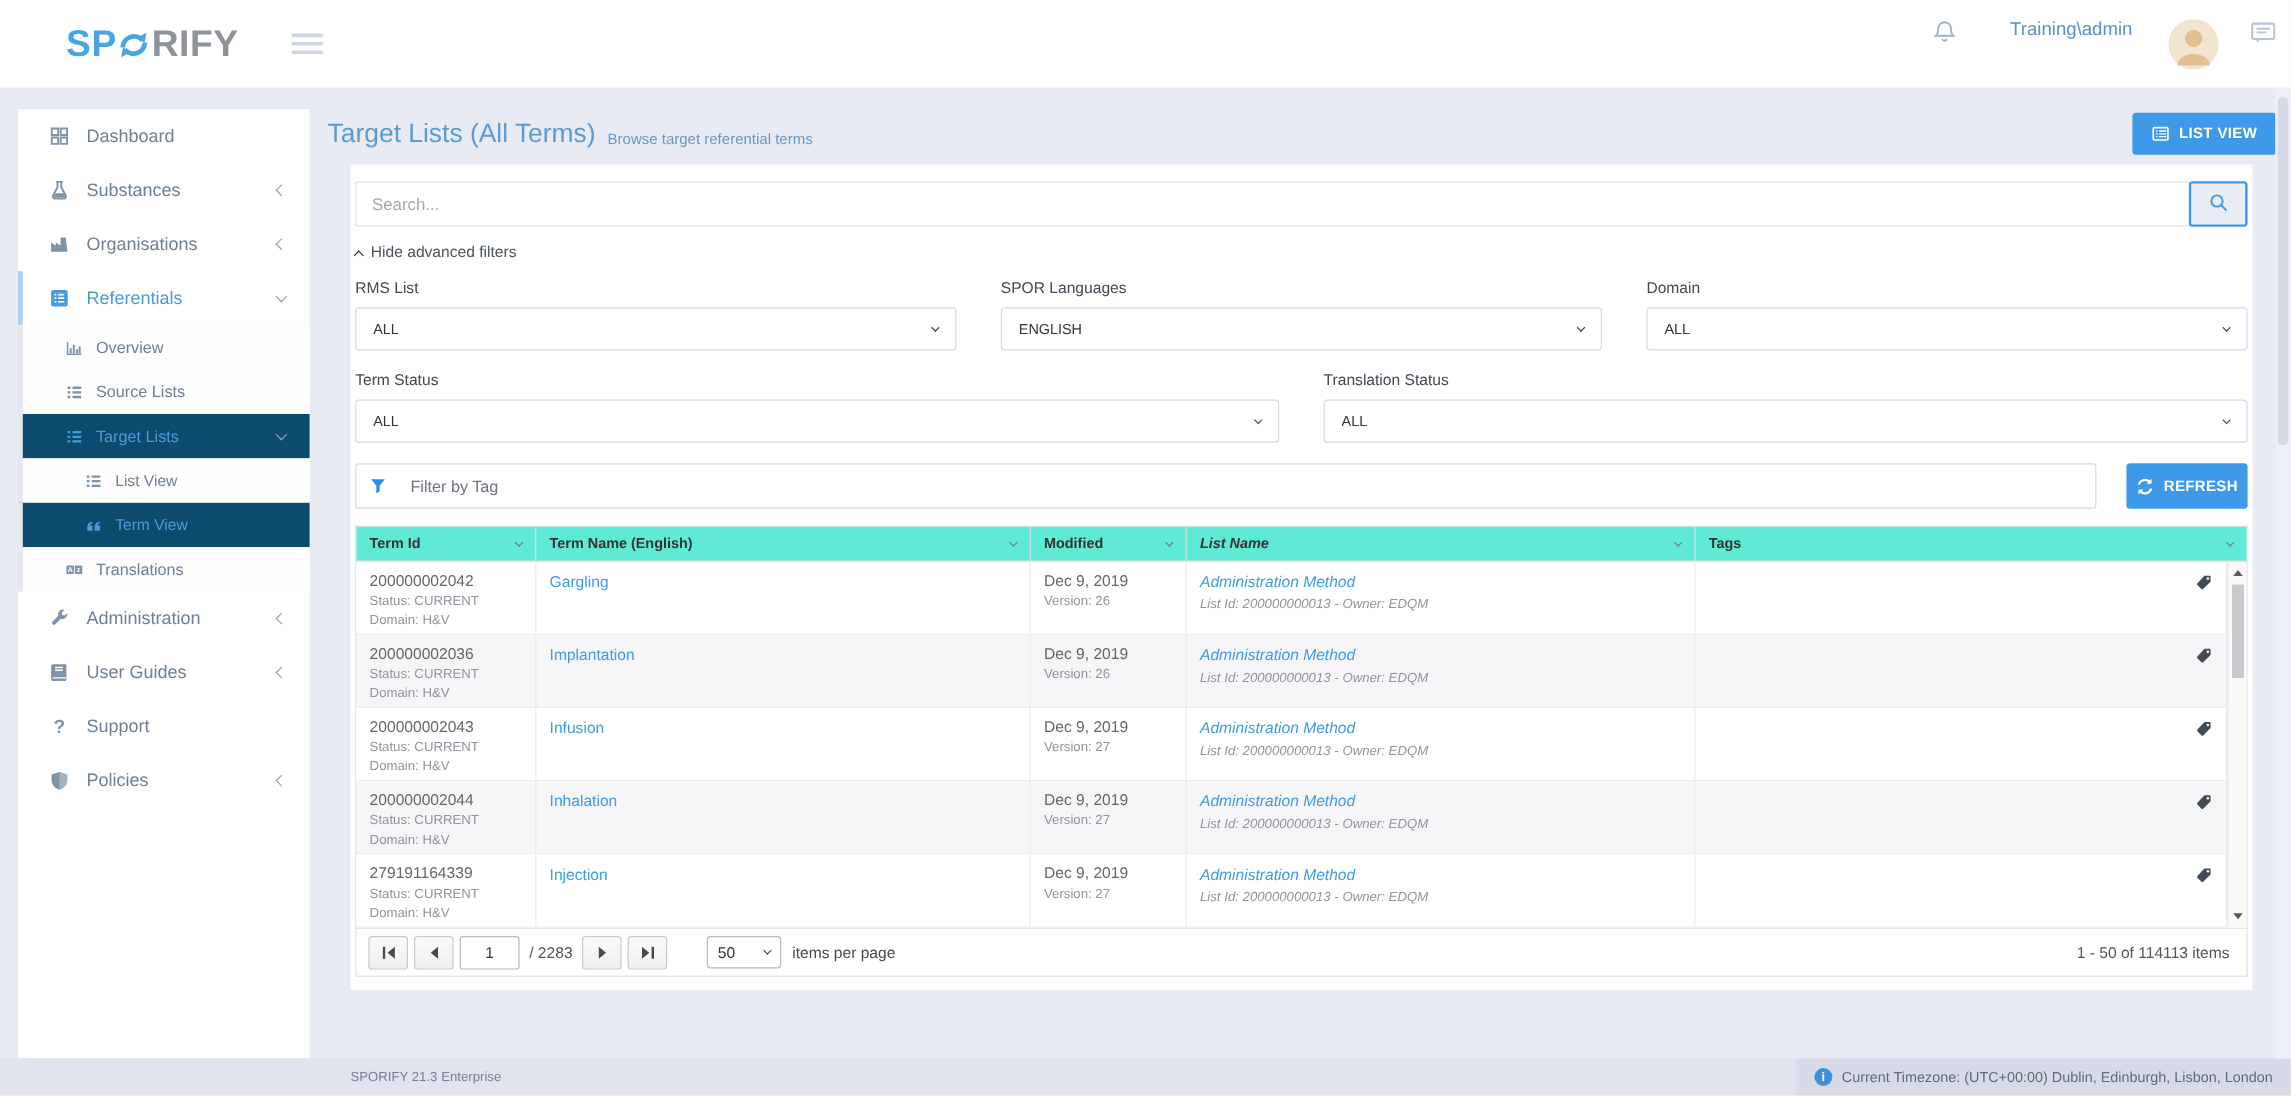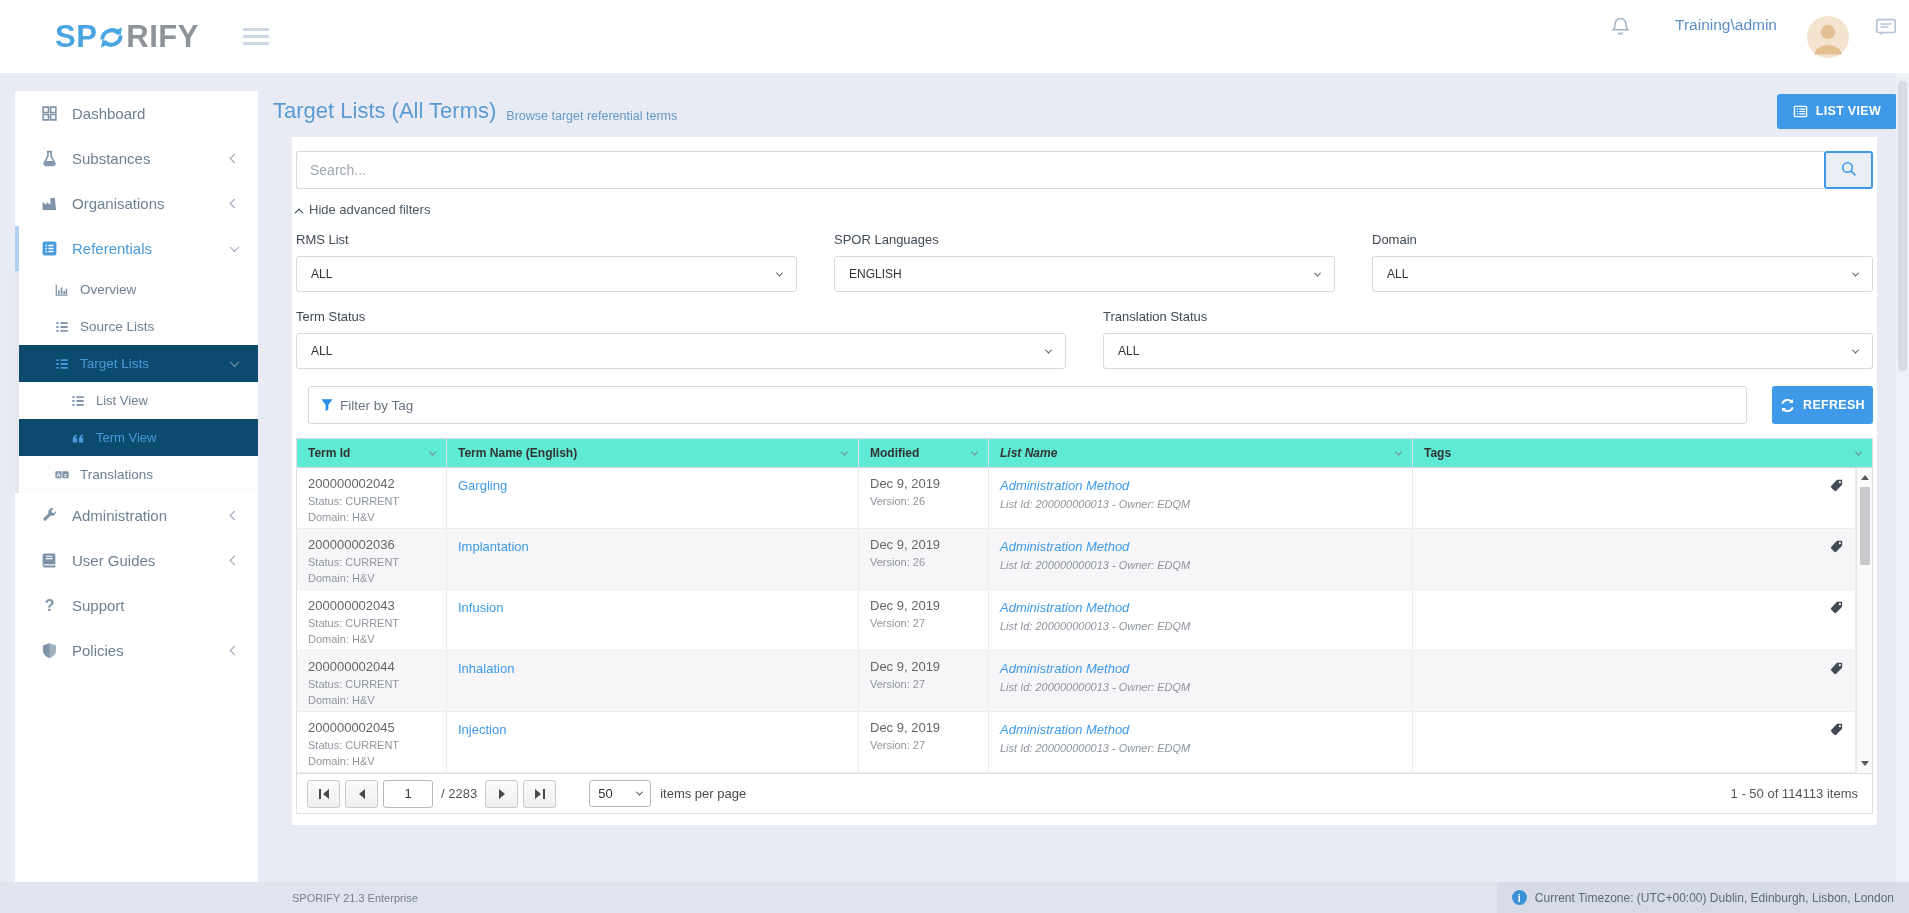--- a/index.html
+++ b/index.html
@@ -71,21 +71,21 @@
   .adv-link { margin:13px 0 15px; font-size:13px; color:#4a5560; display:flex; align-items:center; gap:7px; width:max-content; cursor:pointer; }
   .adv-link .chv { width:6px; height:6px; color:#2b3a4a; }
 
   .frow { display:flex; gap:37px; margin-bottom:17px; }
   .field { flex:1; min-width:0; }
   .field-label { font-size:13px; color:#3f4a55; margin-bottom:9px; }
   .select { height:36px; border:1px solid #d6dae1; border-radius:3px; background:#fff; display:flex; align-items:center; justify-content:space-between; padding:0 14px; font-size:12px; color:#333; cursor:pointer; }
   .select .chv { width:5px; height:5px; color:#4a4a4a; }
 
   .tag-row { display:flex; gap:25px; margin-bottom:14px; }
-  .tag-input-wrap { flex:1; height:38px; border:1px solid #d6dae1; border-radius:3px; display:flex; align-items:center; padding:0 11px; gap:6px;margin-left:12px; }
+  .tag-input-wrap { flex:1; height:38px; border:1px solid #d6dae1; border-radius:3px; display:flex; align-items:center; padding:0 11px; gap:20px; }
   .funnel { width:14px; height:14px; color:#2a8fe8; display:flex; }
   .funnel svg { width:14px; height:14px; }
   .tag-input { border:none; outline:none; flex:1; font-size:13.5px; color:#333; font-family:inherit; }
   .tag-input::placeholder { color:#6b7480; }
   .btn-refresh { width:101px; height:38px; flex:none; }
 
   
   .table { border:1px solid #e0e0e0; border-bottom:none; }
   .thead { display:flex; background:#5eead4; border-bottom:1px solid #d8dadd; height:29px; }
   .th { display:flex; align-items:center; justify-content:space-between; padding:0 11px; font-size:12px; font-weight:700; color:#333; border-right:1px solid #e0e0e0; cursor:pointer; }
@@ -532,21 +532,21 @@
       <span class="tag-ic">
                     <svg viewBox="0 0 16 16">
                       <path d="M8.6 1.8H14v5.4l-6.3 6.3a1.4 1.4 0 0 1-2 0L2.5 10.3a1.4 1.4 0 0 1 0-2z" fill="currentColor"></path>
                       <circle cx="11.6" cy="4.4" r="1.1" fill="#fff"></circle>
                     </svg>
                   </span>
     </div>
   </div>
               <div class="trow">
     <div class="td c0">
-      <div class="cell-main">200000002045</div>
+      <div class="cell-main">279191164339</div>
       <div class="cell-sub">Status: CURRENT</div>
       <div class="cell-sub">Domain: H&amp;V</div>
     </div>
     <div class="td c1">
       <a class="link">Injection</a>
     </div>
     <div class="td c2">
       <div class="cell-main">Dec 9, 2019</div>
       <div class="cell-sub">Version: 27</div>
     </div>

